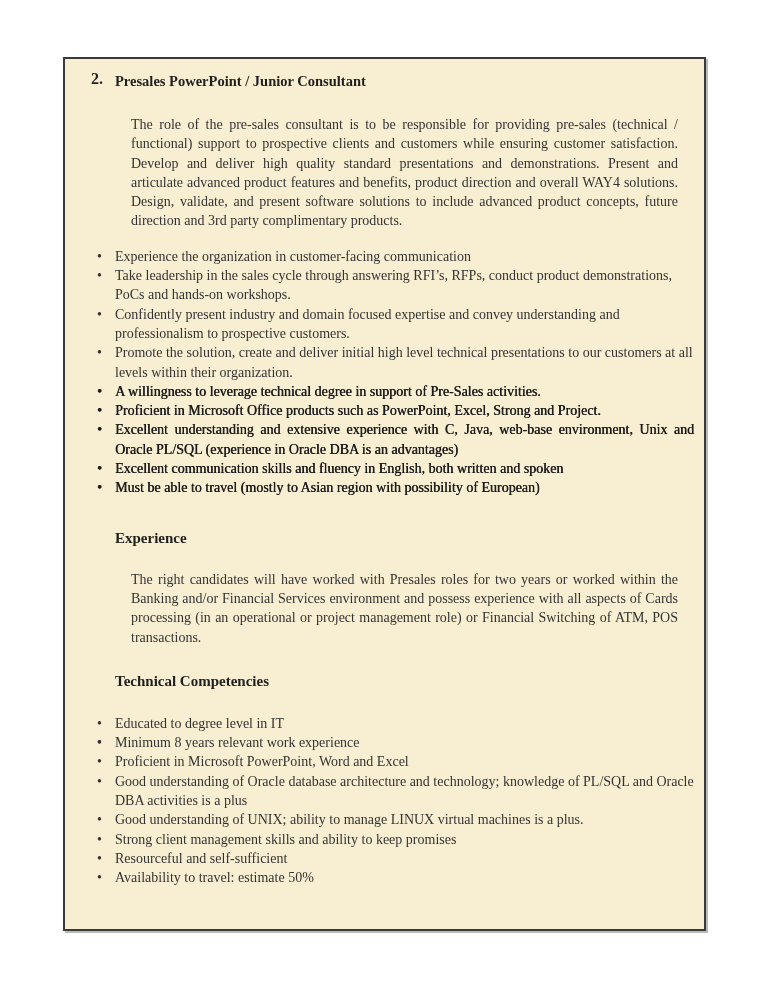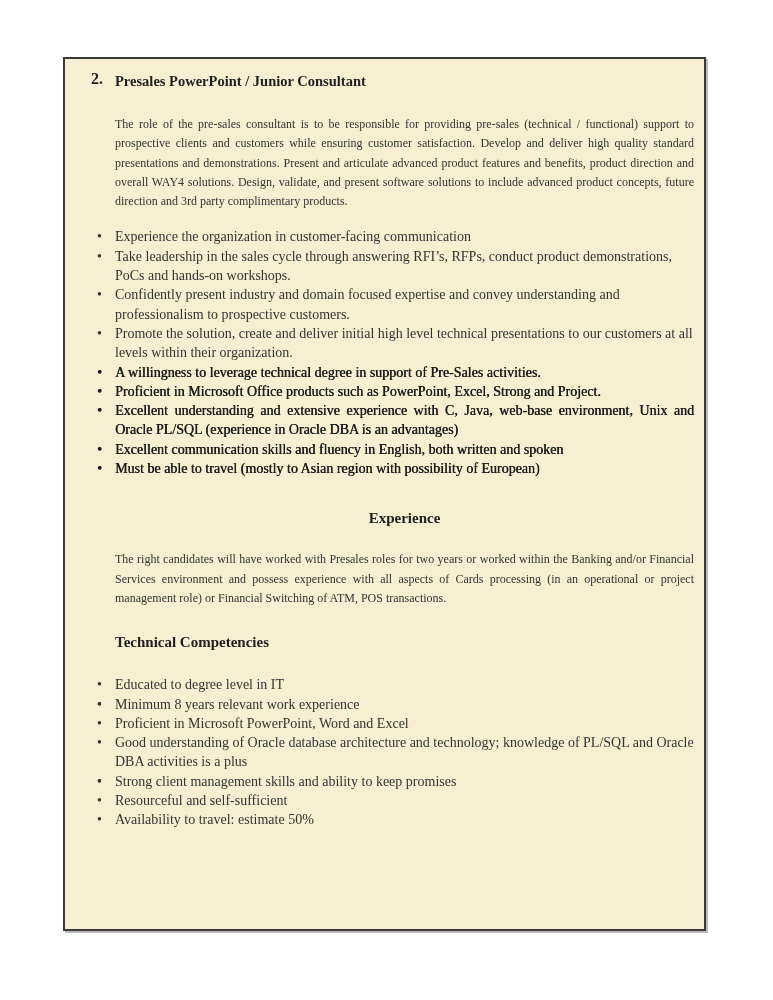--- a/index.html
+++ b/index.html
@@ -42,22 +42,22 @@
   }
   .title {
     display: inline;
     font-size: 14.5px;
     font-weight: bold;
     color: #1f1f1f;
     margin: 0;
     line-height: 20px;
   }
   .body-text {
-    margin: 0;
-    font-size: 12px;
+    margin: 16px;
+    font-size: 14px;
     line-height: 19.3px;
     color: #333333;
     text-align: justify;
   }
   .intro { margin-top: 24px; }
   .exp-body { margin-top: 21px; }
   .bullets {
     list-style: none;
     margin: 0;
     padding: 0;
@@ -84,21 +84,21 @@
     text-align: justify;
   }
   .emph .dot { color: #1c1c1c; }
   .subhead {
     font-size: 15px;
     font-weight: bold;
     color: #1f1f1f;
     margin: 0;
     line-height: 21px;
   }
-  .subhead-exp { margin-top: 30px; text-align: center; }
+  .subhead-exp { margin-top: 30px; }
   .subhead-tc { margin-top: 24px; }
 </style>
 </head>
 <body>
 
 <div class="page">
   <section class="panel">
 
     <header class="section-head">
       <span class="num">2.</span>
@@ -139,21 +139,21 @@
         <li class="bullet-item"><span class="dot">•</span><span>Educated to degree level in IT</span></li>
 
         <li class="bullet-item"><span class="dot">•</span></li>
 
         <li class="bullet-item"><span class="dot">•</span><span>Minimum 8 years relevant work experience</span></li>
 
         <li class="bullet-item"><span class="dot">•</span><span>Proficient in Microsoft PowerPoint, Word and Excel</span></li>
 
         <li class="bullet-item"><span class="dot">•</span><span>Good understanding of Oracle database architecture and technology; knowledge of PL/SQL and Oracle DBA activities is a plus</span></li>
 
-        <li class="bullet-item"><span class="dot">•</span></li>
+        <li class="bullet-item"><span class="dot">•</span><span>Good understanding of UNIX; ability to manage LINUX virtual machines is a plus.</span></li>
 
         <li class="bullet-item"><span class="dot">•</span><span>Strong client management skills and ability to keep promises</span></li>
 
         <li class="bullet-item"><span class="dot">•</span><span>Resourceful and self-sufficient</span></li>
 
         <li class="bullet-item"><span class="dot">•</span><span>Availability to travel: estimate 50%</span></li>
       </ul>
 
   </section>
 </div>

